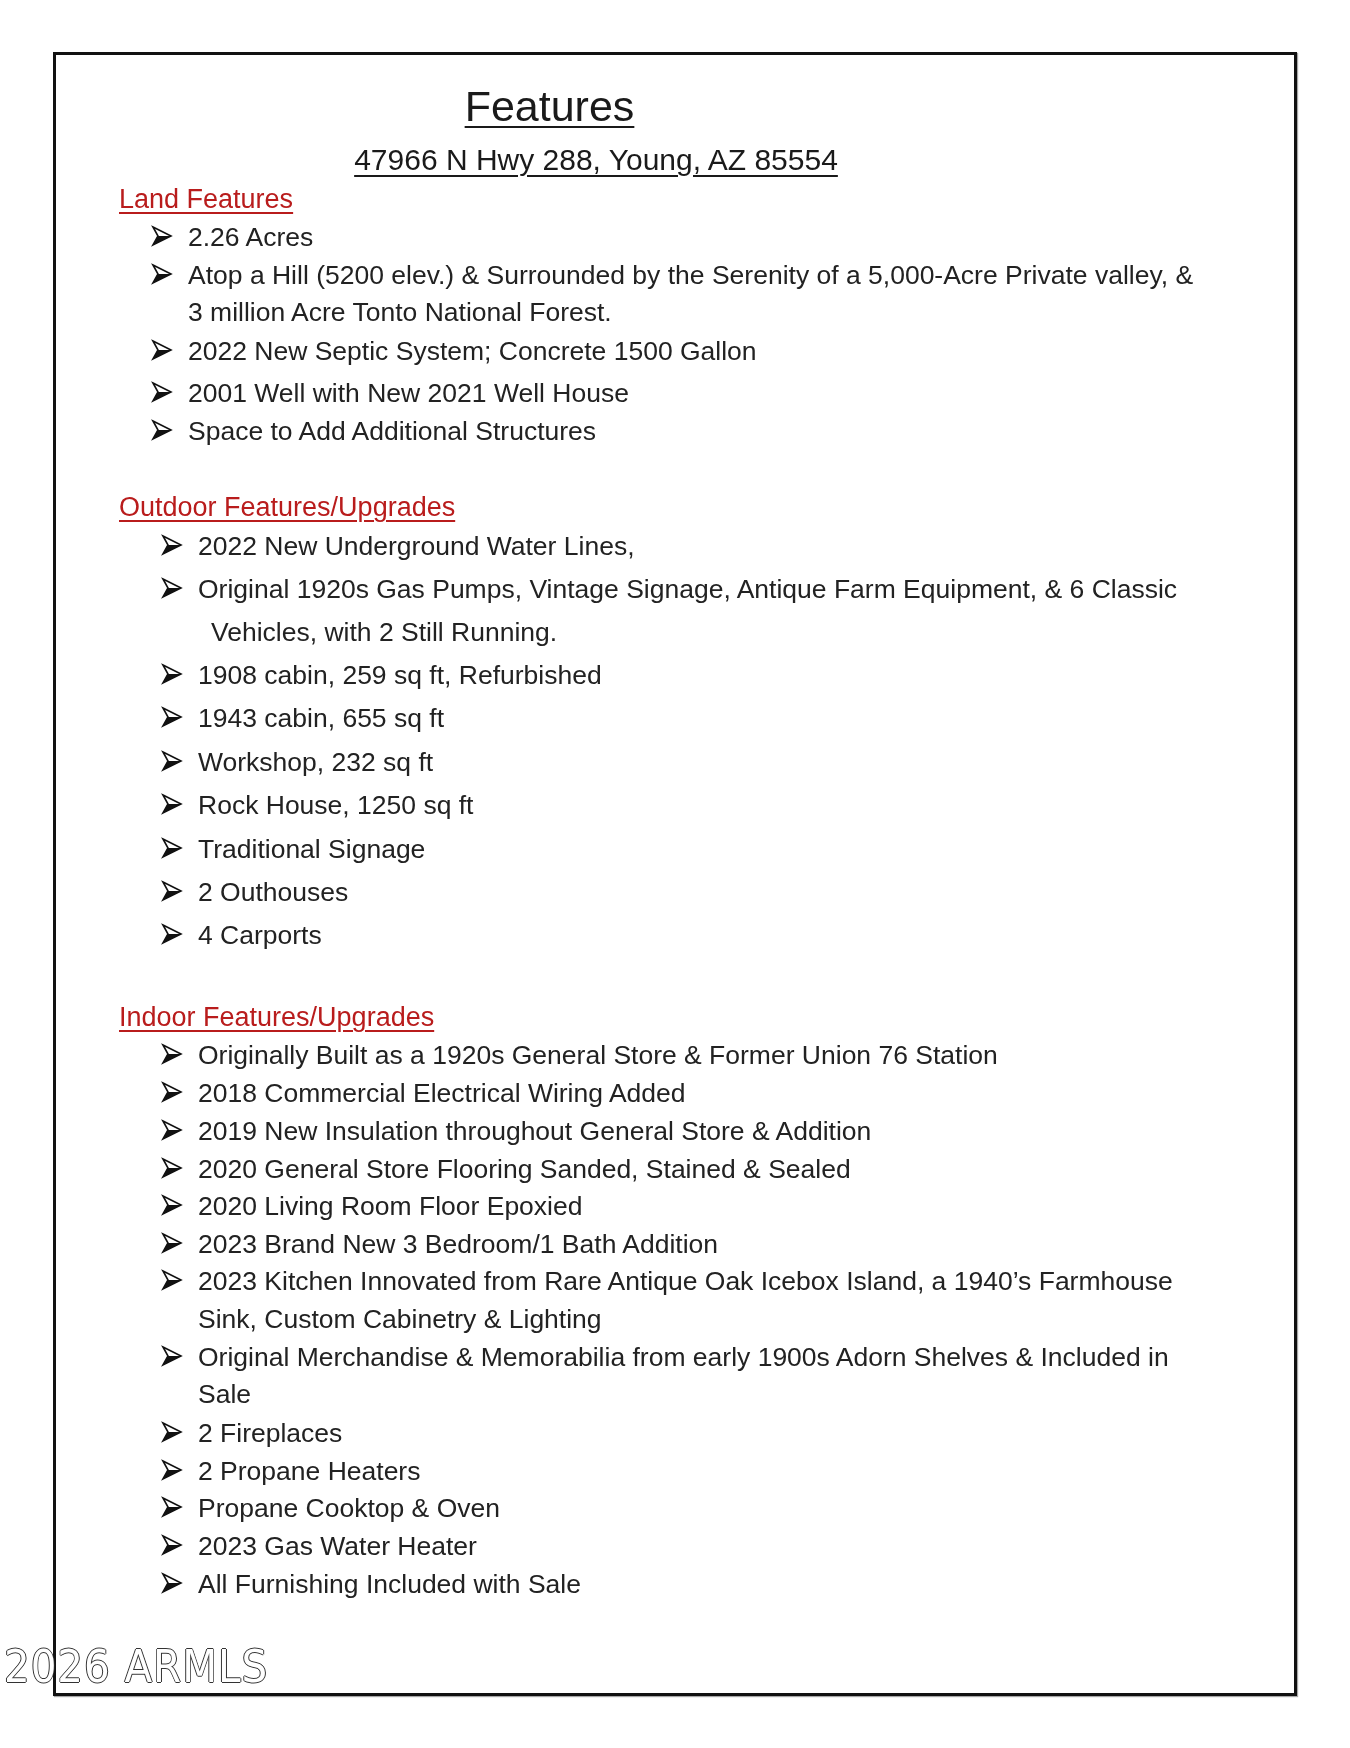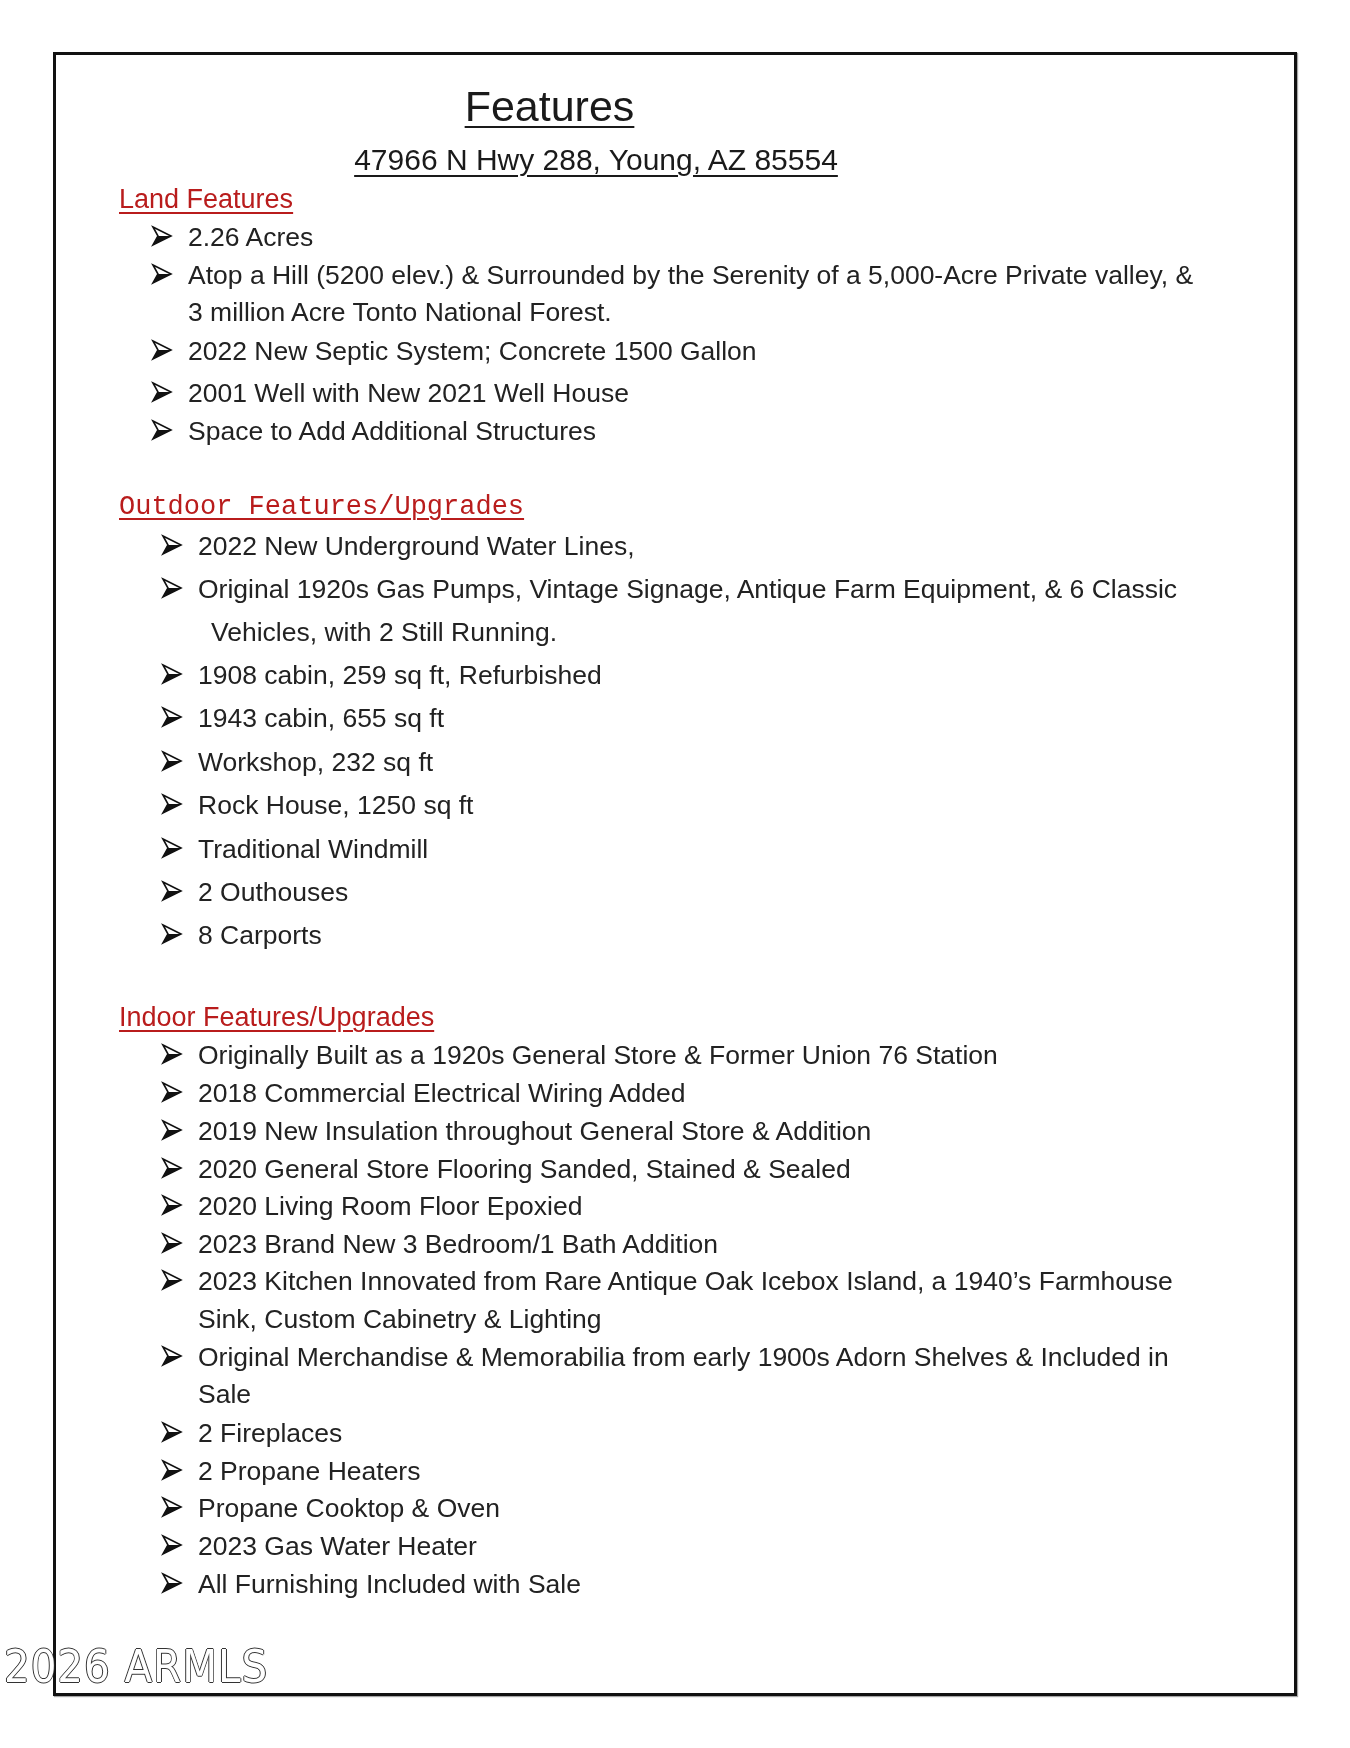--- a/index.html
+++ b/index.html
@@ -145,21 +145,21 @@
 <div class="abs item" style="left:151px; top:418px;">
   <span class="bullet">
       <svg width="22" height="22" viewBox="0 0 22 22">
         <polygon points="2,2 20,11 2,20 7,11" fill="#fff" stroke="#111" stroke-width="1.6"></polygon>
         <polygon points="2,20 20,11 7,11" fill="#111"></polygon>
       </svg>
     </span>
   <span class="text">Space to Add Additional Structures</span>
 </div>
 
-<div class="abs section-heading" style="left:119px; top:494px;font-family:Liberation Mono, monospace;">Outdoor Features/Upgrades</div>
+<div class="abs section-heading" style="left:119px; top:494px;">Outdoor Features/Upgrades</div>
 
 <div class="abs item" style="left:161px; top:533px;">
   <span class="bullet">
       <svg width="22" height="22" viewBox="0 0 22 22">
         <polygon points="2,2 20,11 2,20 7,11" fill="#fff" stroke="#111" stroke-width="1.6"></polygon>
         <polygon points="2,20 20,11 7,11" fill="#111"></polygon>
       </svg>
     </span>
   <span class="text">2022 New Underground Water Lines,</span>
 </div>
@@ -209,39 +209,39 @@
     </span>
   <span class="text">Rock House, 1250 sq ft</span>
 </div>
 <div class="abs item" style="left:161px; top:836px;">
   <span class="bullet">
       <svg width="22" height="22" viewBox="0 0 22 22">
         <polygon points="2,2 20,11 2,20 7,11" fill="#fff" stroke="#111" stroke-width="1.6"></polygon>
         <polygon points="2,20 20,11 7,11" fill="#111"></polygon>
       </svg>
     </span>
-  <span class="text">Traditional Windmill</span>
+  <span class="text">Traditional Signage</span>
 </div>
 <div class="abs item" style="left:161px; top:879px;">
   <span class="bullet">
       <svg width="22" height="22" viewBox="0 0 22 22">
         <polygon points="2,2 20,11 2,20 7,11" fill="#fff" stroke="#111" stroke-width="1.6"></polygon>
         <polygon points="2,20 20,11 7,11" fill="#111"></polygon>
       </svg>
     </span>
   <span class="text">2 Outhouses</span>
 </div>
 <div class="abs item" style="left:161px; top:922px;">
   <span class="bullet">
       <svg width="22" height="22" viewBox="0 0 22 22">
         <polygon points="2,2 20,11 2,20 7,11" fill="#fff" stroke="#111" stroke-width="1.6"></polygon>
         <polygon points="2,20 20,11 7,11" fill="#111"></polygon>
       </svg>
     </span>
-  <span class="text">8 Carports</span>
+  <span class="text">4 Carports</span>
 </div>
 
 <div class="abs section-heading" style="left:119px; top:1004px;">Indoor Features/Upgrades</div>
 
 <div class="abs item" style="left:161px; top:1042px;">
   <span class="bullet">
       <svg width="22" height="22" viewBox="0 0 22 22">
         <polygon points="2,2 20,11 2,20 7,11" fill="#fff" stroke="#111" stroke-width="1.6"></polygon>
         <polygon points="2,20 20,11 7,11" fill="#111"></polygon>
       </svg>

